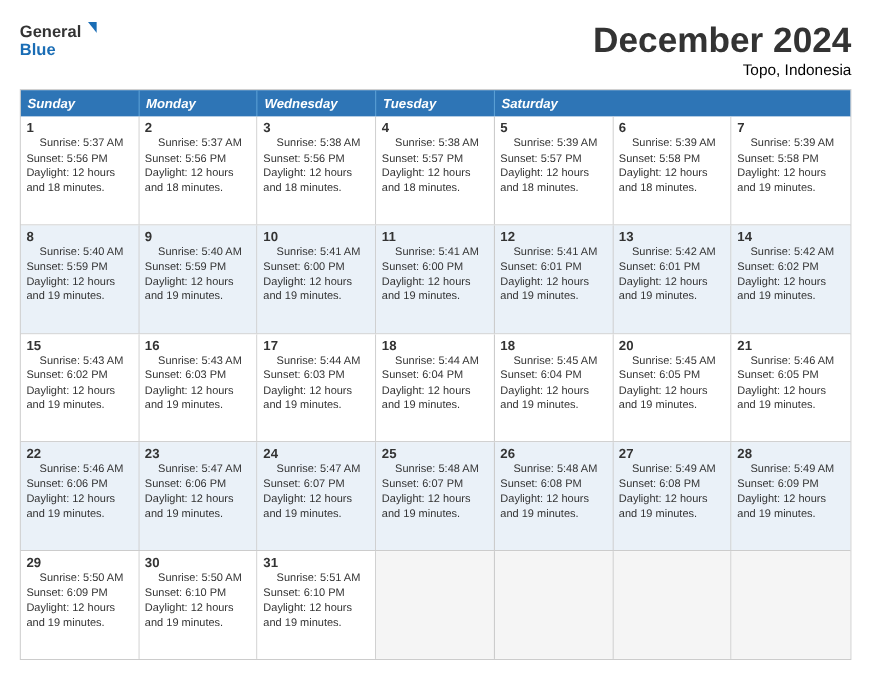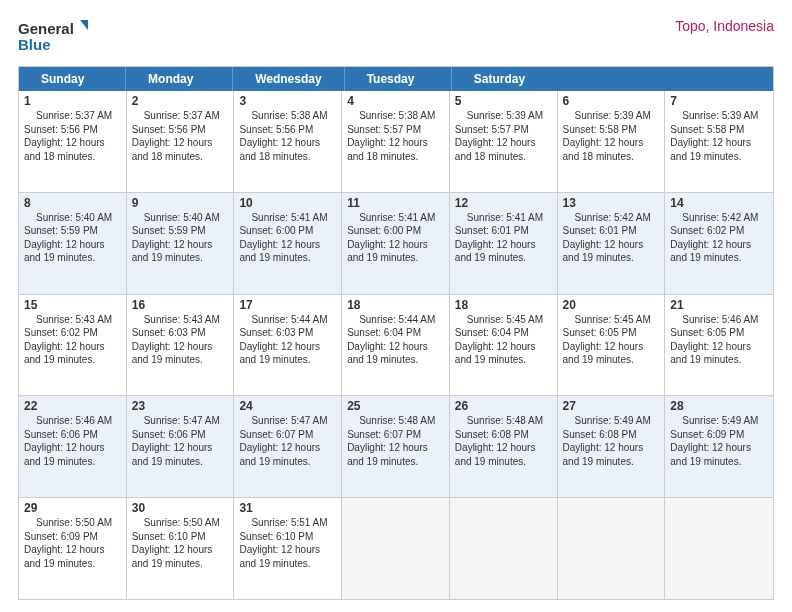--- a/index.html
+++ b/index.html
@@ -31,40 +31,41 @@
     .title-block {
       text-align: right;
     }
     .month-title {
       font-size: 32px;
       font-weight: bold;
       color: #333;
     }
     .location {
       font-size: 14px;
-      color: #be185d;
+      color: #000000;
     }
     .calendar {
       flex: 1;
       display: flex;
       flex-direction: column;
       border: 1px solid #ccc;
     }
     .cal-header-row {
       display: grid;
       grid-template-columns: repeat(7, 1fr);
       background: #2e75b6;
     }
     .cal-header-cell {
       color: #fff;
       font-size: 12px;
       font-weight: bold;
-      padding: 5px 22px;
+      padding: 5px 6px;
       border-right: 1px solid #5a9fd4;
       text-align: left;
+      font-style: italic;
     }
     .cal-header-cell:last-child { border-right: none; }
     .cal-body {
       flex: 1;
       display: flex;
       flex-direction: column;
     }
     .cal-week {
       display: grid;
       grid-template-columns: repeat(7, 1fr);
@@ -104,20 +105,21 @@
 <div class="page">
   <div class="header">
     <div class="logo">
   <svg width="70" height="38" viewBox="0 0 70 38" xmlns="http://www.w3.org/2000/svg">
     <text x="0" y="16" font-size="15" font-weight="bold" fill="#333" font-family="Arial">General</text>
     <text x="0" y="32" font-size="15" font-weight="bold" fill="#1a6db5" font-family="Arial">Blue</text>
     <polygon points="62,2 70,2 70,12" fill="#1a6db5"></polygon>
   </svg>
 </div>
     <div class="title-block">
+      <div class="month-title">December 2024</div>
       <div class="location">Topo, Indonesia</div>
     </div>
   </div>
 
   <div class="calendar">
     <div class="cal-header-row">
     <div class="cal-header-cell">Sunday</div>
         <div class="cal-header-cell">Monday</div>
         <div class="cal-header-cell">Wednesday</div>
         <div class="cal-header-cell">Tuesday</div>

